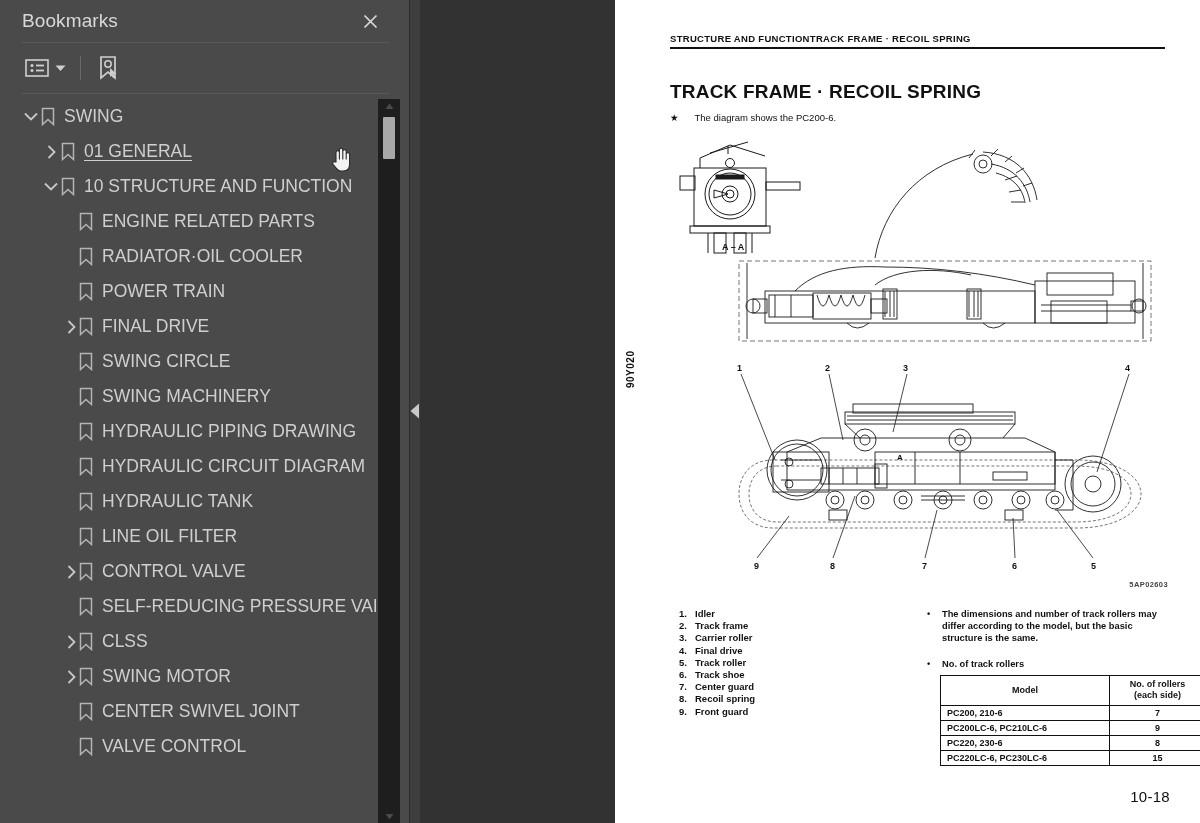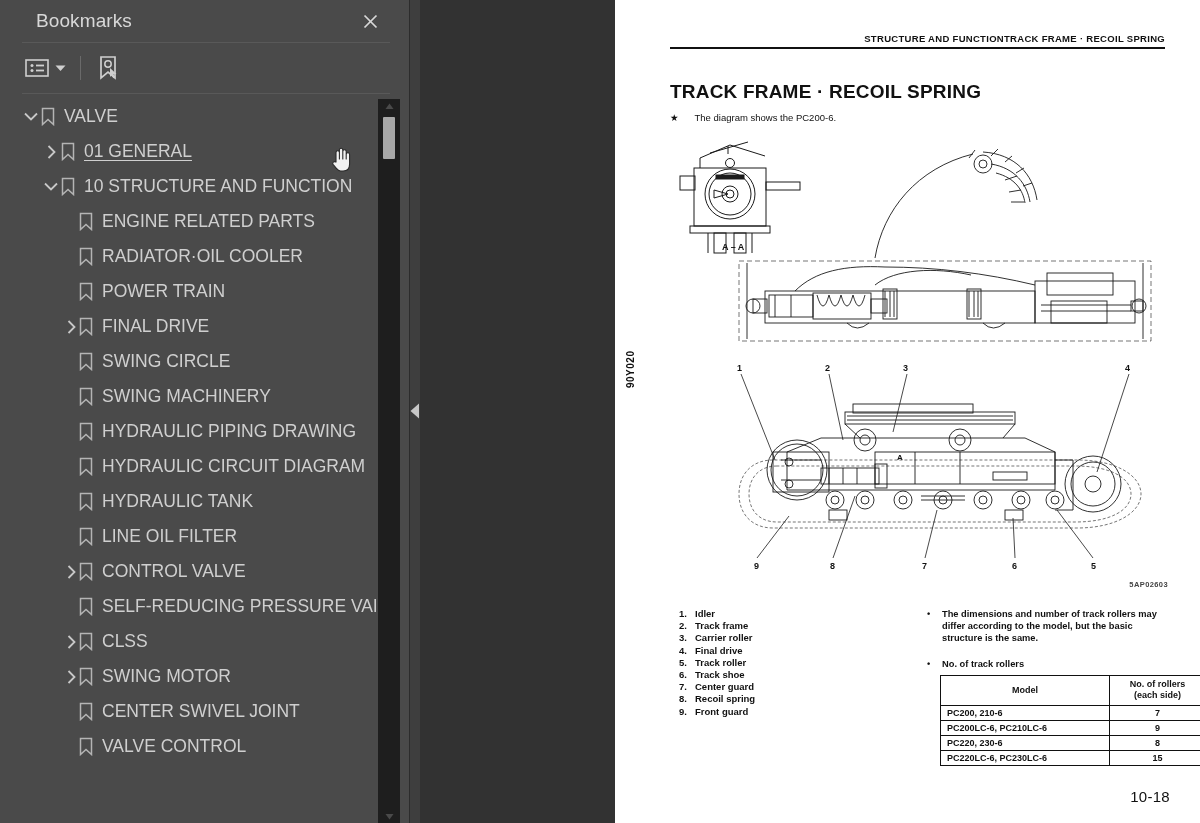--- a/index.html
+++ b/index.html
@@ -14,21 +14,21 @@
   
   #sidebar {
     position: absolute; left: 0; top: 0;
     width: 410px; height: 823px;
     background: #4a4a4a;
     border-right: 1px solid #2c2c2c;
   }
   #sb-header {
     position: relative; height: 41px;
     display: flex; align-items: center;
-    padding: 0 0 0 36px;
+    padding: 0 0 0 22px;
   }
   #sb-title {
     color: #d8d8d8; font-size: 19px; letter-spacing: .1px;
   }
   #sb-close {
     position: absolute; right: 26px; top: 8px;
     width: 26px; height: 26px;
     display: flex; align-items: center; justify-content: center;
     color: #d8d8d8; font-size: 21px; line-height: 1; cursor: pointer;
   }
@@ -126,21 +126,21 @@
   
   #page {
     position: absolute; left: 615px; top: 0;
     width: 585px; height: 823px;
     background: #ffffff;
     color: #111;
     overflow: hidden;
   }
   #pg-head {
     position: absolute; left: 55px; top: 33px; width: 495px;
-    display: flex; justify-content: flex-end;
+    display: flex; justify-content: flex-start;
     font-size: 9.5px; font-weight: bold; letter-spacing: .3px;
   }
   #pg-head-rule {
     position: absolute; left: 55px; top: 47px;
     width: 495px; height: 1.5px; background: #111;
   }
   #pg-title {
     position: absolute; left: 55px; top: 81px;
     font-size: 19px; font-weight: bold; letter-spacing: .2px;
   }
@@ -242,21 +242,21 @@
           <div class="chev" style="left: 22px;">
             <svg width="14" height="9" viewBox="0 0 14 9">
               <polyline points="1,1.5 7,7.5 13,1.5" fill="none" stroke="#c8c8c8" stroke-width="1.8"></polyline>
             </svg>
           </div>
           <div class="bm-ico" style="left: 40px;">
             <svg width="14" height="19" viewBox="0 0 14 19">
               <path d="M1.5 1.5 H12.5 V17.5 L7 12.5 L1.5 17.5 Z" fill="none" stroke="#b4b4b4" stroke-width="1.5"></path>
             </svg>
           </div>
-          <div class="row-label" style="left: 64px;">VALVE</div>
+          <div class="row-label" style="left: 64px;">SWING</div>
         </div>
         <div class="row">
           <div class="chev" style="left: 42px;">
             <svg width="9" height="14" viewBox="0 0 9 14">
               <polyline points="1.5,1 7.5,7 1.5,13" fill="none" stroke="#c8c8c8" stroke-width="1.8"></polyline>
             </svg>
           </div>
           <div class="bm-ico" style="left: 60px;">
             <svg width="14" height="19" viewBox="0 0 14 19">
               <path d="M1.5 1.5 H12.5 V17.5 L7 12.5 L1.5 17.5 Z" fill="none" stroke="#b4b4b4" stroke-width="1.5"></path>

